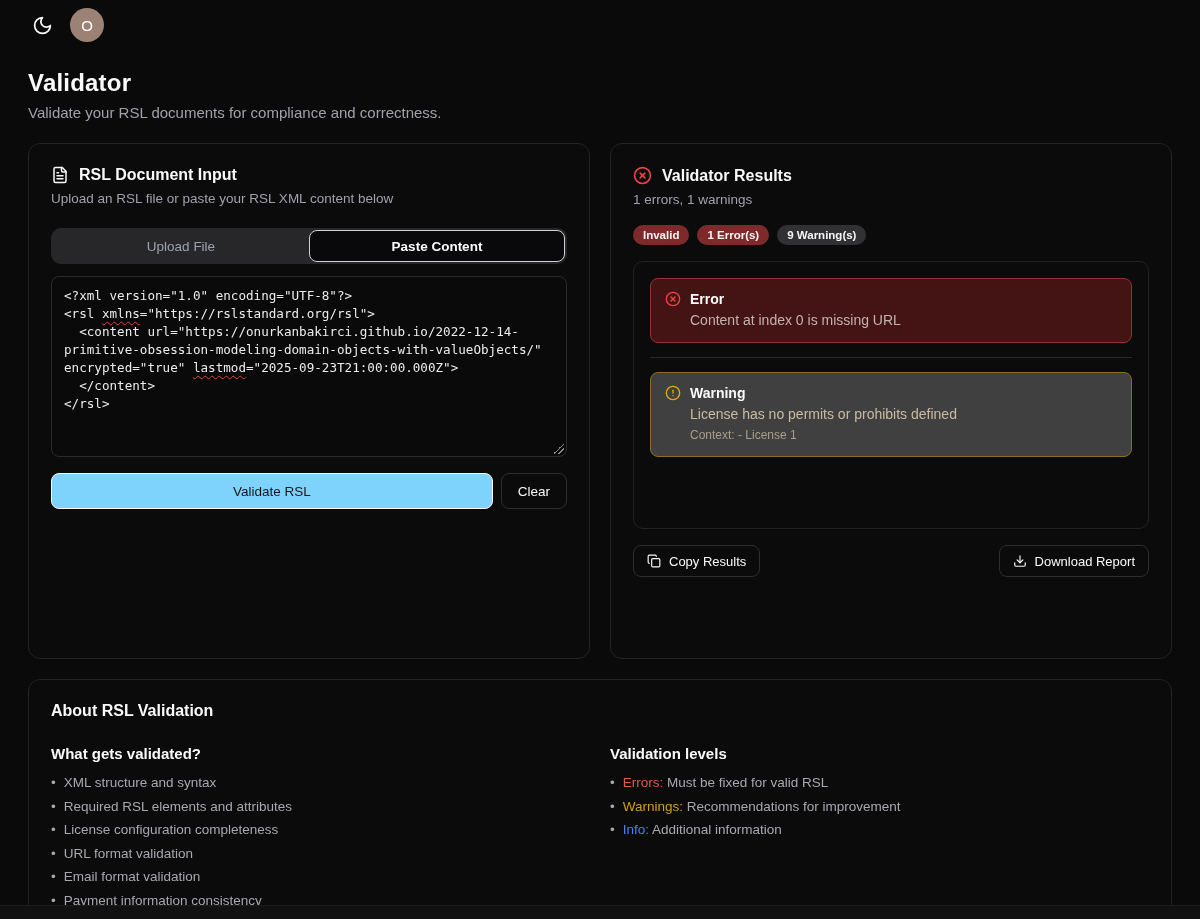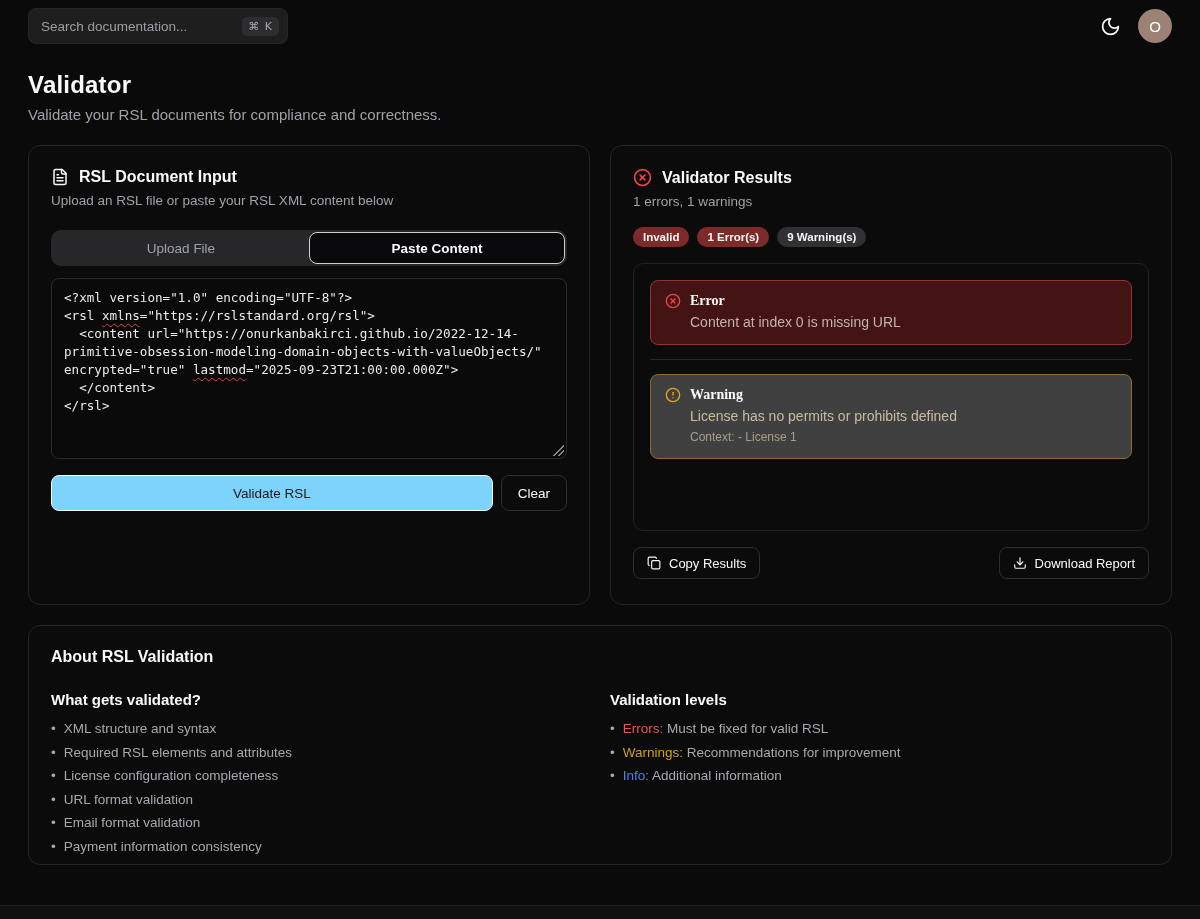--- a/index.html
+++ b/index.html
@@ -48,21 +48,21 @@
   .heading p { margin-top: 7px; font-size: 15px; color: #a1a1aa; }
 
   
   .cards { display: grid; grid-template-columns: 1fr 1fr; gap: 20px; margin-top: 22px; }
   .card {
     background: #0b0b0c;
     border: 1px solid #242427;
     border-radius: 12px;
     padding: 22px;
   }
-  .card.tall { height: 460px; }
+  .card.tall { height: 516px; }
   .card-title-row { display: flex; align-items: center; gap: 10px; }
   .card-title { font-size: 16px; font-weight: 700; }
   .card-sub { margin-top: 7px; font-size: 13.5px; color: #a1a1aa; }
   .icon { display: inline-flex; flex: none; }
 
   
   .tabs {
     margin-top: 22px; height: 36px;
     background: #27272a; border-radius: 10px;
     display: grid; grid-template-columns: 1fr 1fr;
@@ -128,21 +128,21 @@
   .badge.gray { background: #313134; }
 
   .results-box {
     margin-top: 16px; height: 268px;
     border: 1px solid #222225; border-radius: 10px;
     padding: 16px; overflow: hidden;
   }
   .result-item { border-radius: 8px; padding: 12px 14px; border: 1px solid; }
   .result-item.error { background: #441313; border-color: #933333; }
   .result-item.warning { background: #404040; border-color: #8f6c1e; }
-  .result-head { display: flex; align-items: center; gap: 9px; font-family: Liberation Serif, serif; }
+  .result-head { display: flex; align-items: center; gap: 9px; }
   .result-title { font-size: 14px; font-weight: 700; color: #fafafa; }
   .result-msg { margin: 5px 0 2px 25px; font-size: 14px; }
   .result-item.error .result-msg { color: #c2b3b1; }
   .result-item.warning .result-msg { color: #c9bca3; }
   .result-context { margin: 6px 0 2px 25px; font-size: 12px; color: #a89e8a; }
   .result-divider { border: none; border-top: 1px solid #29292c; margin: 14px 0; }
   .ico-error { color: #ef4444; }
   .ico-warning { color: #e2a713; }
 
   .results-actions { display: flex; gap: 8px; margin-top: 16px; justify-content: space-between; }
@@ -164,24 +164,20 @@
     position: absolute; left: 0; right: 0; bottom: 0; height: 14px;
     background: #111112; border-top: 1px solid #1d1d1f;
   }
 </style>
 </head>
 <body>
 
 <div class="page">
 
   <div class="topbar">
-    <div class="searchbox">
-      <span class="placeholder">Search documentation...</span>
-      <span class="kbd">⌘ K</span>
-    </div>
     <div class="top-right">
       <button class="icon-btn">
         <span class="icon">
           <svg width="21" height="21" viewBox="0 0 24 24" fill="none" stroke="currentColor" stroke-width="2" stroke-linecap="round" stroke-linejoin="round">
               <path d="M12 3a6 6 0 0 0 9 9 9 9 0 1 1-9-9Z"></path>
             </svg>
         </span>
       </button>
       <div class="avatar">
         <span>O</span>

